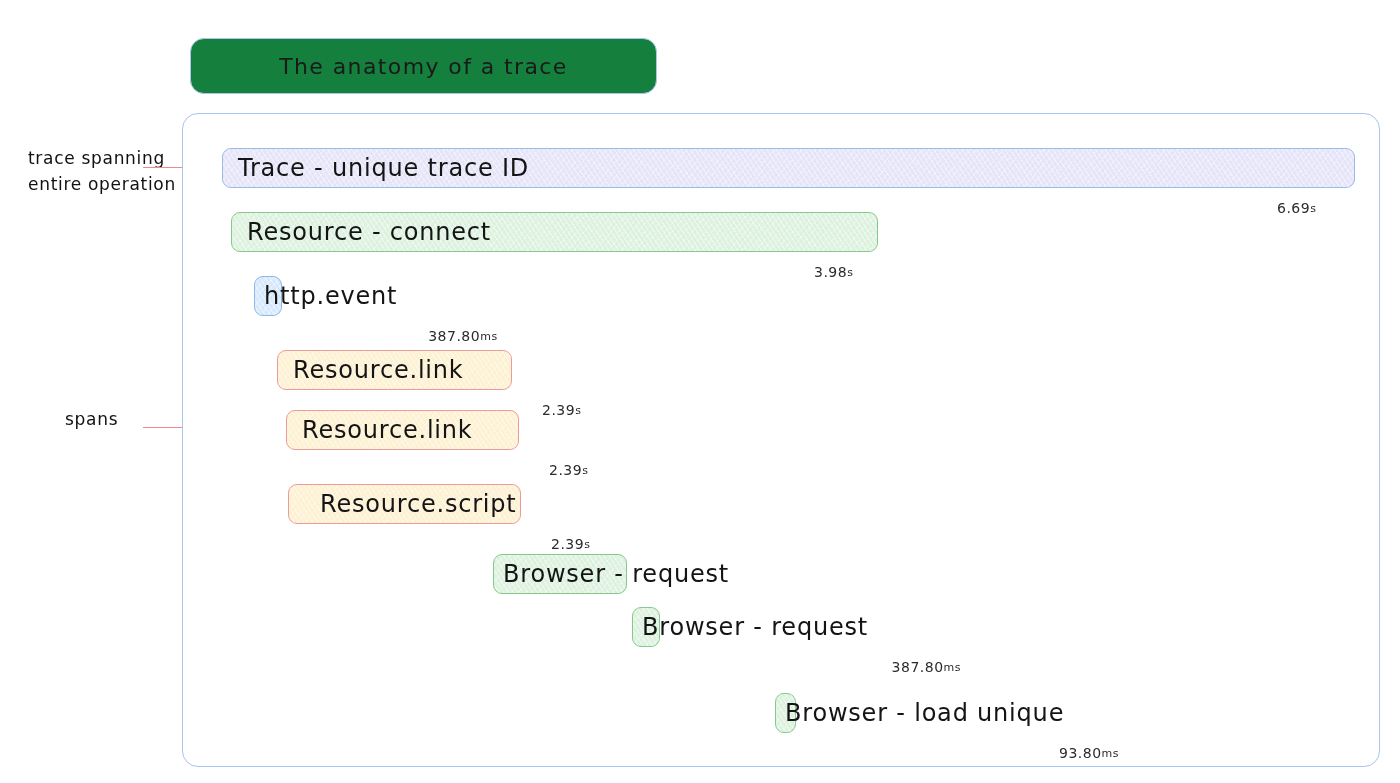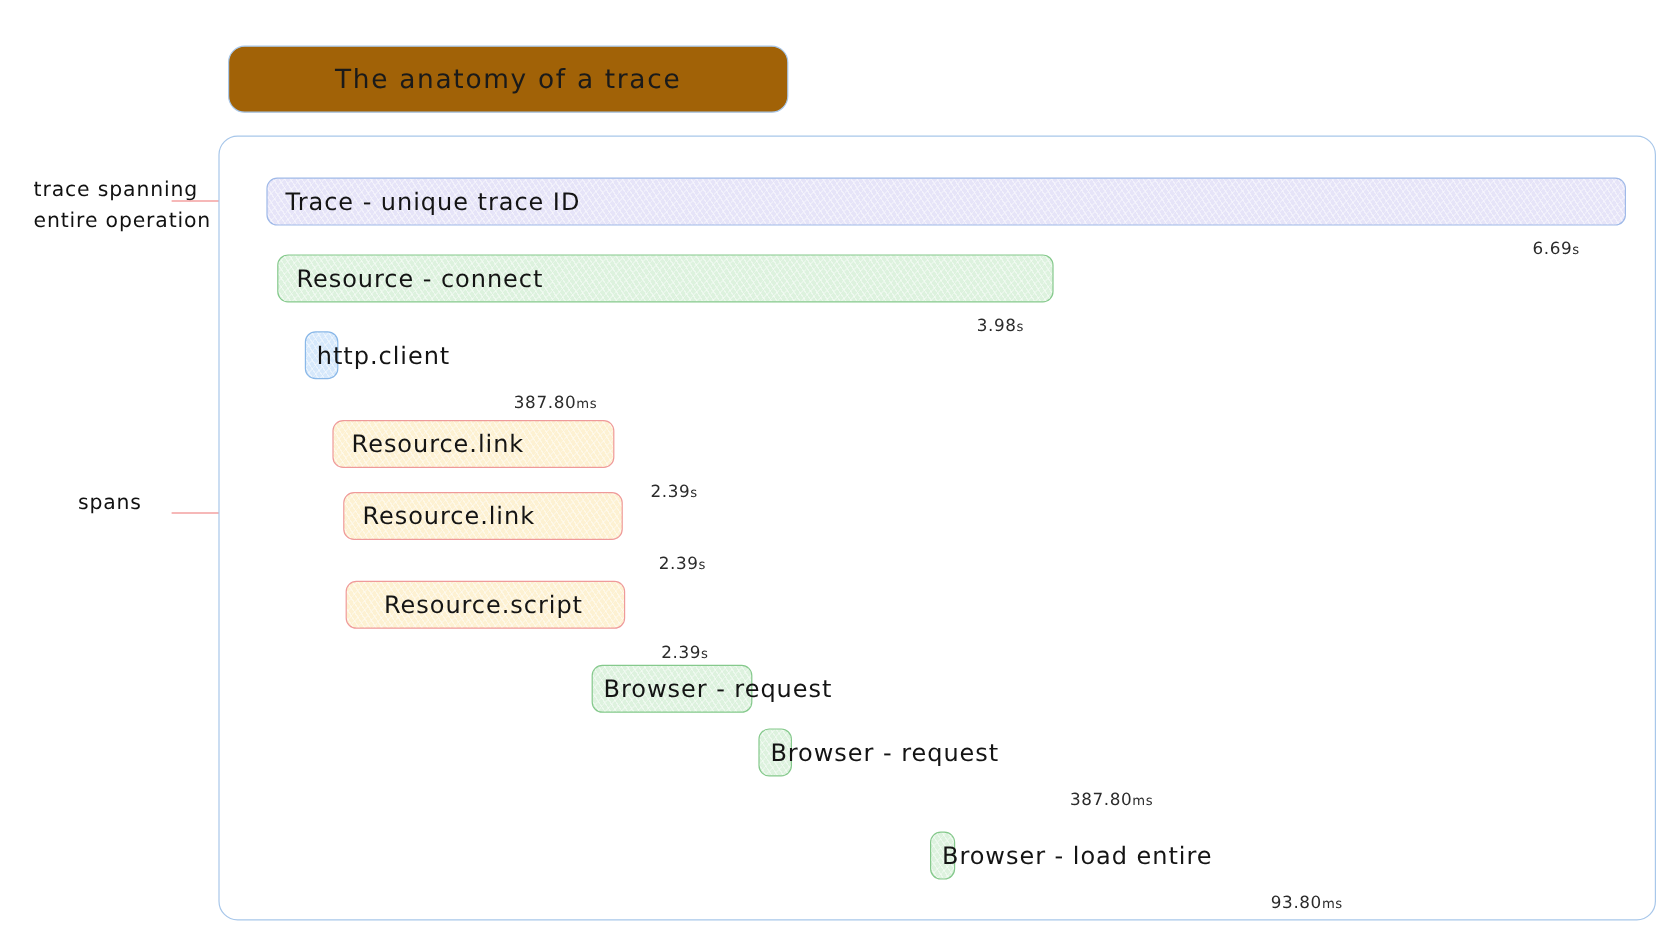--- a/index.html
+++ b/index.html
@@ -6,21 +6,21 @@
   body{
     width:1400px;height:783px;background:#ffffff;position:relative;
     font-family:"DejaVu Sans","Liberation Sans",sans-serif;
     -webkit-font-smoothing:antialiased;overflow:hidden;
   }
   .hand{font-family:"DejaVu Sans","Liberation Sans",sans-serif;font-weight:400;letter-spacing:.6px;}
 
   
   #title-box{
     position:absolute;left:190px;top:38px;width:465px;height:54px;
-    border:1.6px solid #a8c7ea;border-radius:14px;background:#a16207;
+    border:1.6px solid #a8c7ea;border-radius:14px;background:#15803d;
     display:flex;align-items:center;justify-content:center;
   }
   #title-text{font-size:22px;color:#1a1a1a;letter-spacing:1.4px;}
 
   
   #trace-container{
     position:absolute;left:182px;top:113px;width:1196px;height:652px;
     border:1.5px solid #a8c7ea;border-radius:16px;background:#fff;
   }
 
@@ -37,21 +37,21 @@
   #bracket-trace{left:212px;top:140px;height:52px;}
   #bracket-spans{left:212px;top:200px;height:540px;}
 
   
   .row{position:absolute;height:40px;display:flex;align-items:center;}
   .bar{
     position:absolute;top:0;height:100%;border-radius:9px;box-sizing:border-box;
   }
   .bar-label{
     position:absolute;top:0;height:100%;display:flex;align-items:center;
-    font-size:20px;color:#141414;letter-spacing:.8px;white-space:nowrap;z-index:3;
+    font-size:24px;color:#141414;letter-spacing:.8px;white-space:nowrap;z-index:3;
   }
   .dur{
     position:absolute;top:0;height:100%;display:flex;align-items:center;
     font-size:14px;color:#2b2b2b;letter-spacing:.5px;white-space:nowrap;z-index:3;margin-top:40px;
   }
   .dur .unit{font-size:11px;}
 
   
   .c-purple{background:#e6e4f8;border:1.4px solid #9fb9e8;}
   .c-green {background:#ddf2de;border:1.4px solid #85c98c;}
@@ -89,21 +89,21 @@
       <div class="bar-label hand" style="left: 16px;">Trace - unique trace ID</div>
       <div class="dur hand" style="left: 1055px;">6.69<span class="unit">s</span></div>
     </div>
     <div class="row" style="left: 231px; top: 212px; width: 1384px;">
       <div class="bar c-green" style="left: 0px; width: 647px;"></div>
       <div class="bar-label hand" style="left: 16px;">Resource - connect</div>
       <div class="dur hand" style="left: 583px;">3.98<span class="unit">s</span></div>
     </div>
     <div class="row" style="left: 254px; top: 276px; width: 1361px;">
       <div class="bar c-blue" style="left: 0px; width: 28px;"></div>
-      <div class="bar-label hand" style="left: 10px;">http.client</div>
+      <div class="bar-label hand" style="left: 10px;">http.event</div>
       <div class="dur hand" style="left: 174.2px;">387.80<span class="unit">ms</span></div>
     </div>
     <div class="row" style="left: 277px; top: 350px; width: 1338px;">
       <div class="bar c-cream" style="left: 0px; width: 235px;"></div>
       <div class="bar-label hand" style="left: 16px;">Resource.link</div>
       <div class="dur hand" style="left: 265px;">2.39<span class="unit">s</span></div>
     </div>
     <div class="row" style="left: 286px; top: 410px; width: 1329px;">
       <div class="bar c-cream" style="left: 0px; width: 233px;"></div>
       <div class="bar-label hand" style="left: 16px;">Resource.link</div>
@@ -118,16 +118,16 @@
       <div class="bar c-green" style="left: 0px; width: 134px;"></div>
       <div class="bar-label hand" style="left: 10px;">Browser - request</div>
     </div>
     <div class="row" style="left: 632px; top: 607px; width: 983px;">
       <div class="bar c-green" style="left: 0px; width: 28px;"></div>
       <div class="bar-label hand" style="left: 10px;">Browser - request</div>
       <div class="dur hand" style="left: 259.6px;">387.80<span class="unit">ms</span></div>
     </div>
     <div class="row" style="left: 775px; top: 693px; width: 840px;">
       <div class="bar c-green" style="left: 0px; width: 21px;"></div>
-      <div class="bar-label hand" style="left: 10px;">Browser - load entire</div>
+      <div class="bar-label hand" style="left: 10px;">Browser - load unique</div>
       <div class="dur hand" style="left: 284px;">93.80<span class="unit">ms</span></div>
     </div>
   </div>
 
 </body></html>

